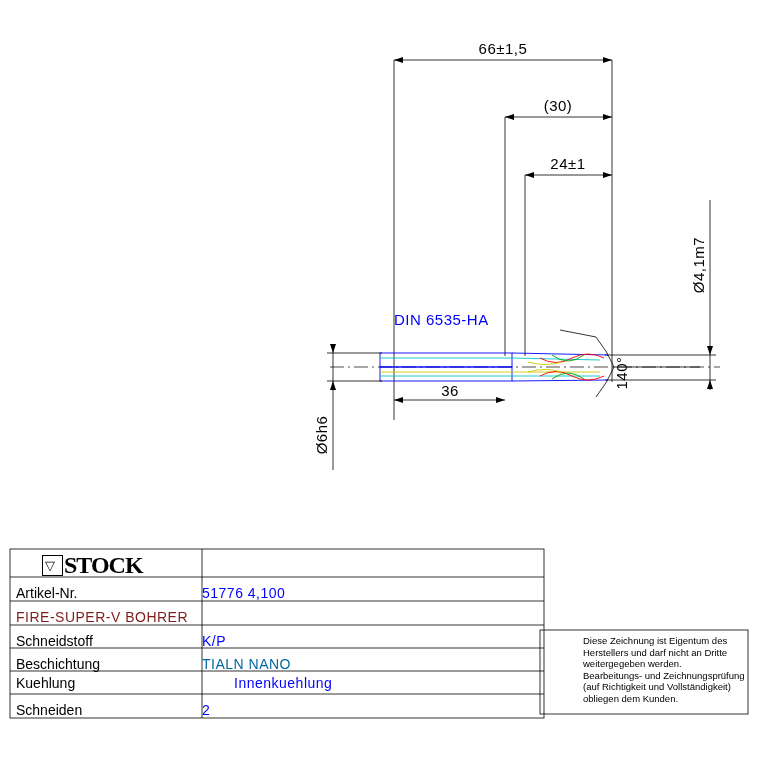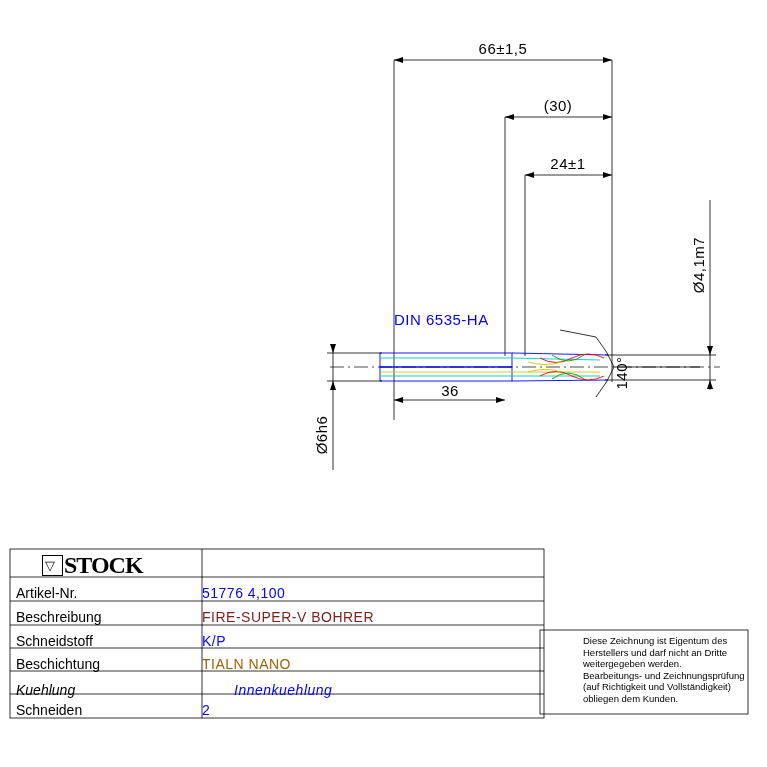--- a/index.html
+++ b/index.html
@@ -200,35 +200,34 @@
   </div>
 
   <div style="position:absolute; left:16px; top:581px; width:520px;">
 
     <div style="height:24px; display:flex; align-items:center;">
       <span class="lbl" style="width:186px; font-size:14px; font-family:'Liberation Sans', sans-serif;">Artikel-Nr.</span>
       <span style="font-size:14px; color:#0000ff; font-family:'Liberation Sans', sans-serif; letter-spacing:0.5px;">51776  4,100</span>
     </div>
 
     <div style="height:24px; display:flex; align-items:center;">
-      <span style="width:186px; font-size:14px; font-family:'Liberation Sans', sans-serif;">Beschreibung</span>
       <span style="font-size:14px; color:#7f1d1d; font-family:'Liberation Sans', sans-serif; letter-spacing:0.5px;">FIRE-SUPER-V BOHRER</span>
     </div>
 
     <div style="height:23px; display:flex; align-items:center;">
       <span style="width:186px; font-size:14px; font-family:'Liberation Sans', sans-serif;">Schneidstoff</span>
       <span style="font-size:14px; color:#0000ff; font-family:'Liberation Sans', sans-serif; letter-spacing:0.5px;">K/P</span>
     </div>
 
     <div style="height:23px; display:flex; align-items:center;">
       <span style="width:186px; font-size:14px; font-family:'Liberation Sans', sans-serif;">Beschichtung</span>
-      <span style="font-size:14px; color:#a16207; font-family:'Liberation Sans', sans-serif; letter-spacing:0.5px;">TIALN NANO</span>
-    </div>
-
-    <div style="height:23px; display:flex; align-items:flex-end;font-style:italic;">
+      <span style="font-size:14px; color:#0369a1; font-family:'Liberation Sans', sans-serif; letter-spacing:0.5px;">TIALN NANO</span>
+    </div>
+
+    <div style="height:23px; display:flex; align-items:flex-start;">
       <span style="width:186px; font-size:14px; font-family:'Liberation Sans', sans-serif;">Kuehlung</span>
       <span style="font-size:14px; color:#0000ff; font-family:'Liberation Sans', sans-serif; letter-spacing:0.5px;padding-left:32px;">Innenkuehlung</span>
     </div>
 
     <div style="height:23px; display:flex; align-items:center;">
       <span style="width:186px; font-size:14px; font-family:'Liberation Sans', sans-serif;">Schneiden</span>
       <span style="font-size:14px; color:#0000ff; font-family:'Liberation Sans', sans-serif; letter-spacing:0.5px;">2</span>
     </div>
   </div>
 

